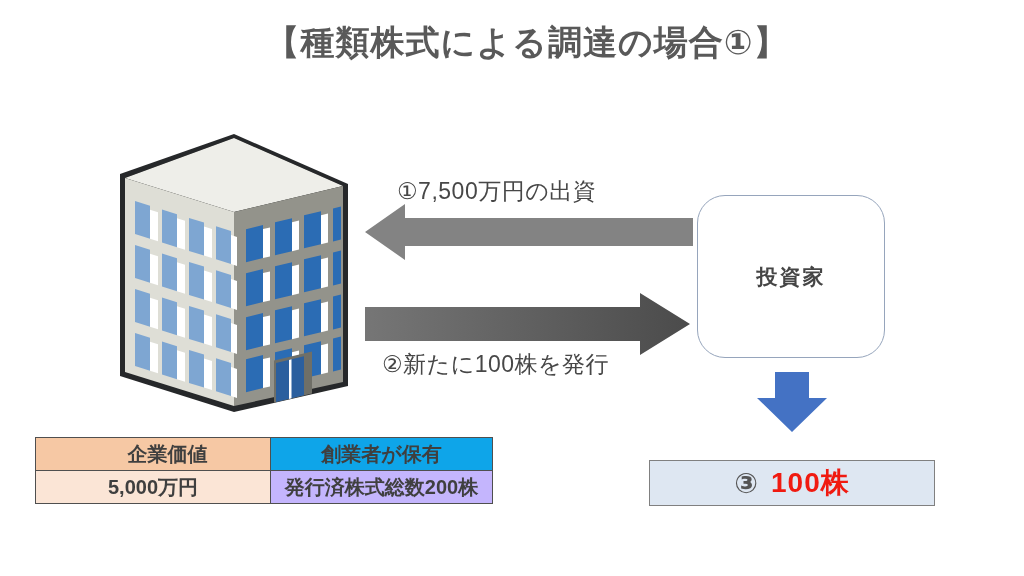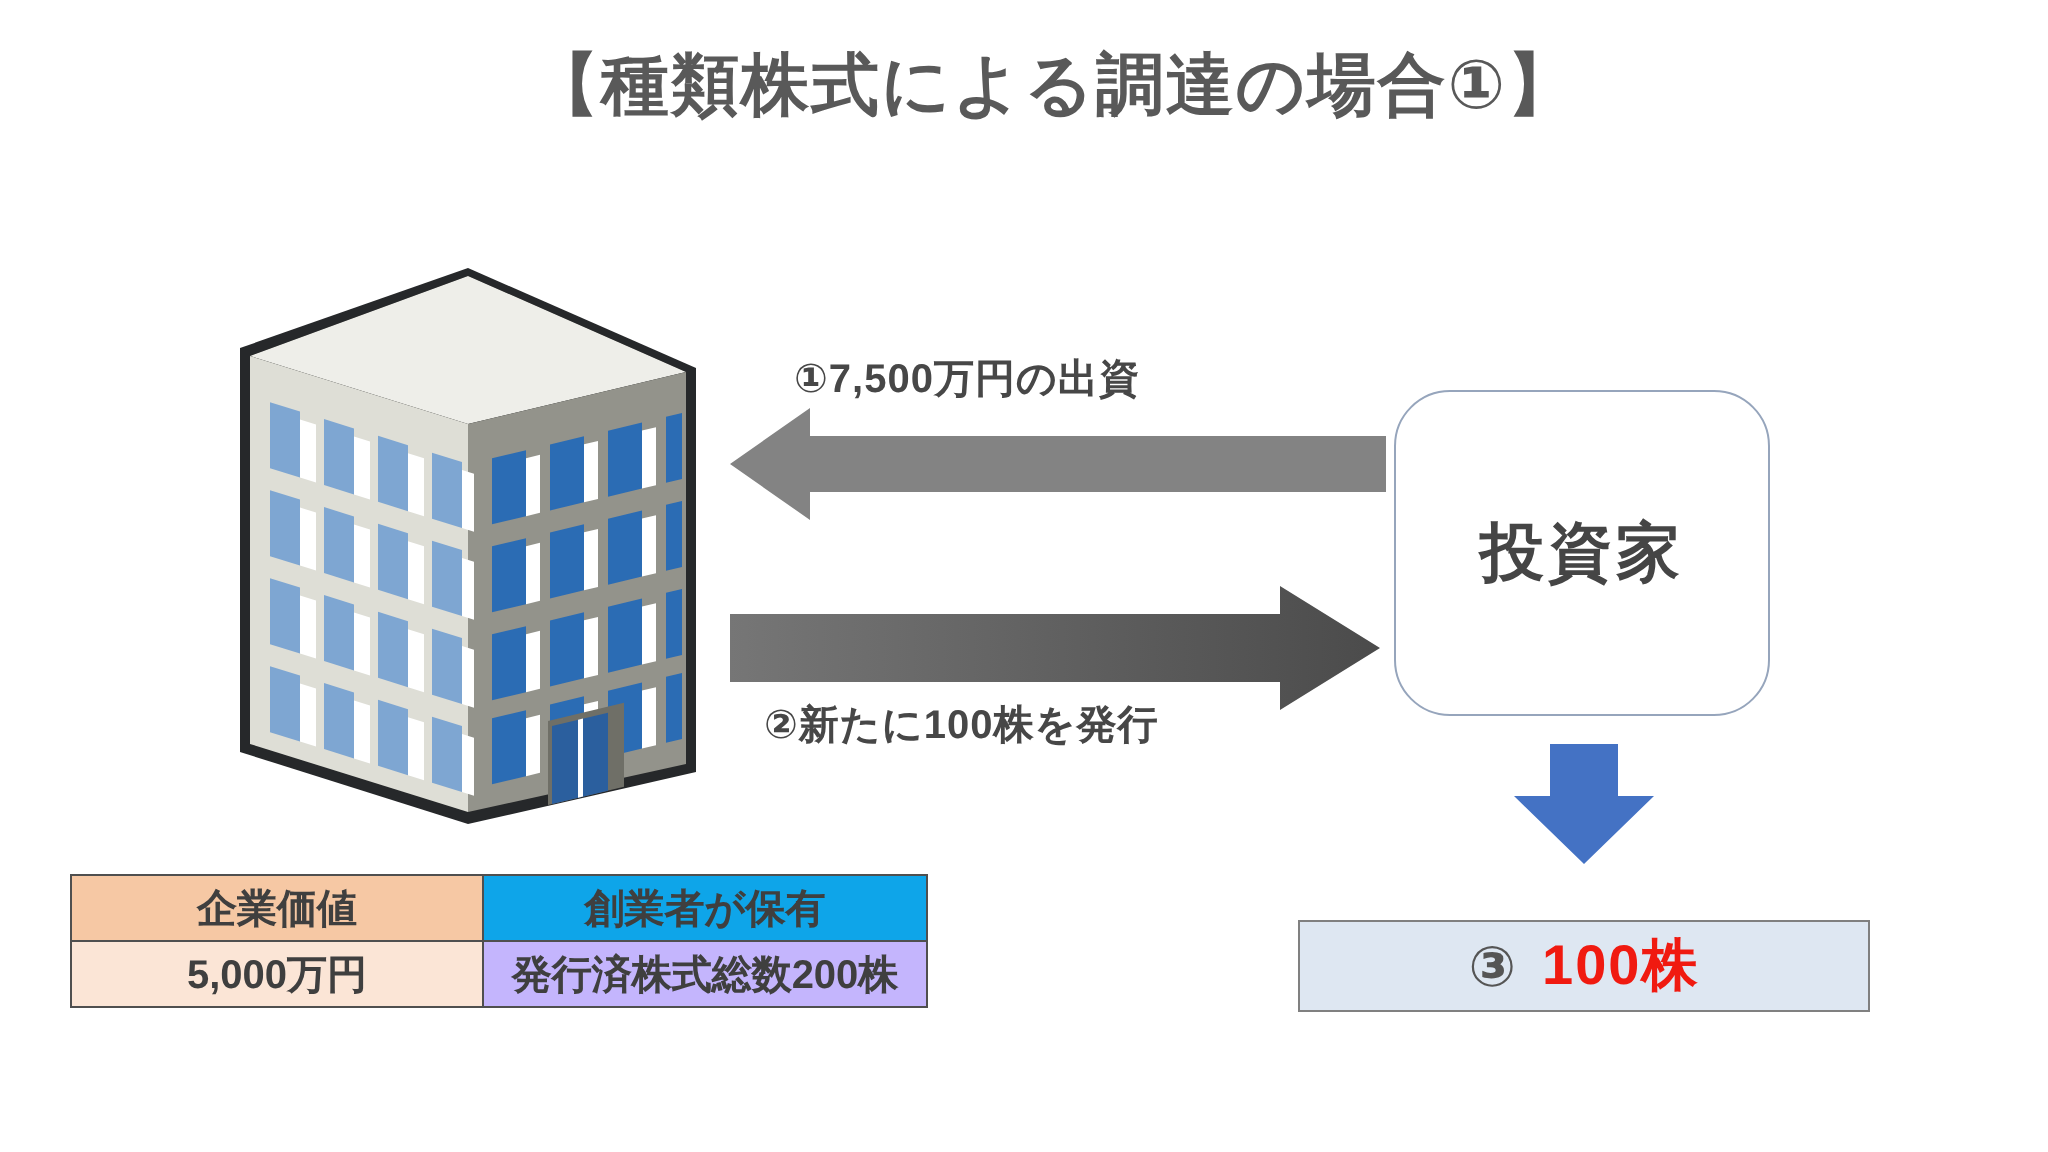--- a/index.html
+++ b/index.html
@@ -6,30 +6,30 @@
   #stage{
     position:relative;width:1024px;height:576px;background:#ffffff;
     font-family:"Liberation Sans","DejaVu Sans",sans-serif;overflow:hidden;
   }
   .abs{position:absolute;}
   #title{
     top:20px;left:0;width:1024px;text-align:center;
     font-size:34px;font-weight:700;color:#595959;letter-spacing:1px;padding-left:15px;
   }
   .flow-label{
-    font-size:20px;font-weight:700;color:#474747;white-space:nowrap;letter-spacing:0.5px;
+    font-size:23px;font-weight:400;color:#474747;white-space:nowrap;letter-spacing:0.5px;
   }
   #label-investment{left:397px;top:176px;}
   #label-issue{left:382px;top:349px;}
   #investor-box{
     left:697px;top:195px;width:186px;height:161px;
     background:#ffffff;border:1.6px solid #96a5bc;border-radius:28px;
     display:flex;align-items:center;justify-content:center;
   }
-  #investor-label{font-size:32px;font-weight:700;color:#454545;letter-spacing:2px;}
+  #investor-label{font-size:21px;font-weight:700;color:#454545;letter-spacing:2px;}
   #acquire-box{
     left:649px;top:460px;width:284px;height:44px;
     background:#dee7f2;border:1.6px solid #808080;
     display:flex;align-items:center;justify-content:center;
     font-size:28px;font-weight:700;letter-spacing:1px;
   }
   #acquire-box .g{color:#555555;}
   #acquire-box .r{color:#f01a10;margin-left:12px;}
   table#value-table{
     left:35px;top:437px;width:426px;height:64px;position:absolute;
@@ -177,21 +177,21 @@
   </div>
 
   <div id="acquire-box" class="abs">
     <span class="g">③</span>
       <span class="r">100株</span>
   </div>
 
   <table id="value-table">
     <tbody>
         <tr>
-      <td class="c-peach-dark" style="width:205px;">企業価値</td>
+      <td class="c-peach-dark" style="width:205px;padding-left:29px;">企業価値</td>
       <td class="c-green-dark" style="width:221px;">創業者が保有</td>
     </tr>
     <tr>
       <td class="c-peach-light">5,000万円</td>
       <td class="c-green-light">発行済株式総数200株</td>
     </tr>
   </tbody>
     </table>
 
 </div>

